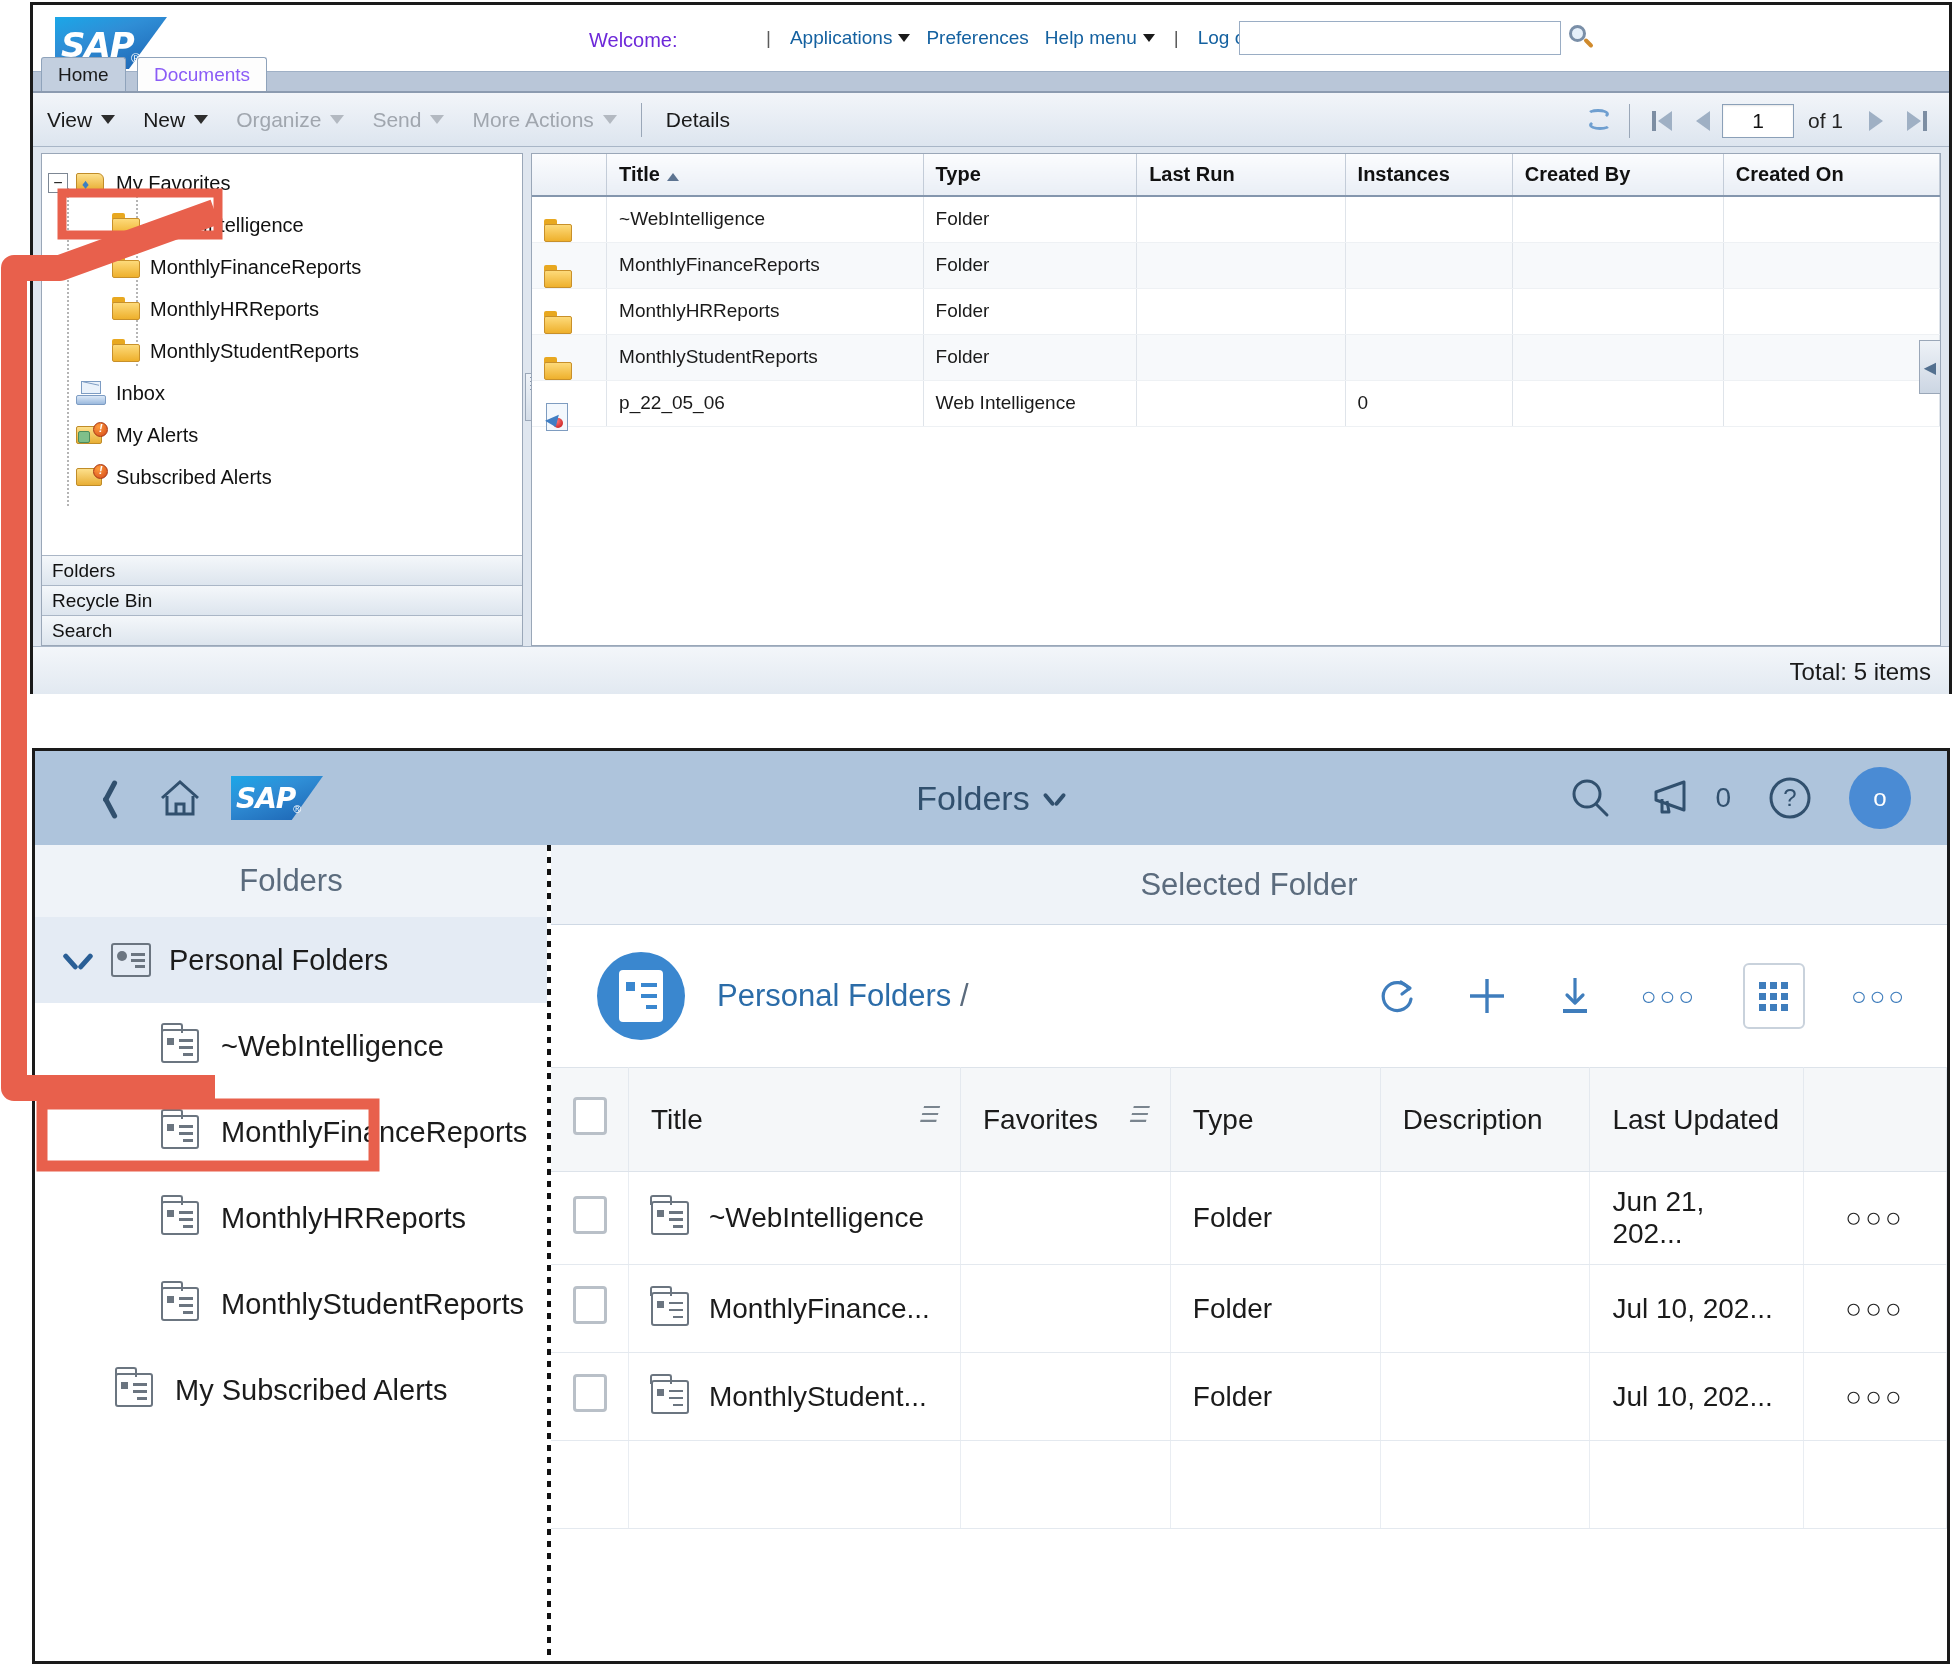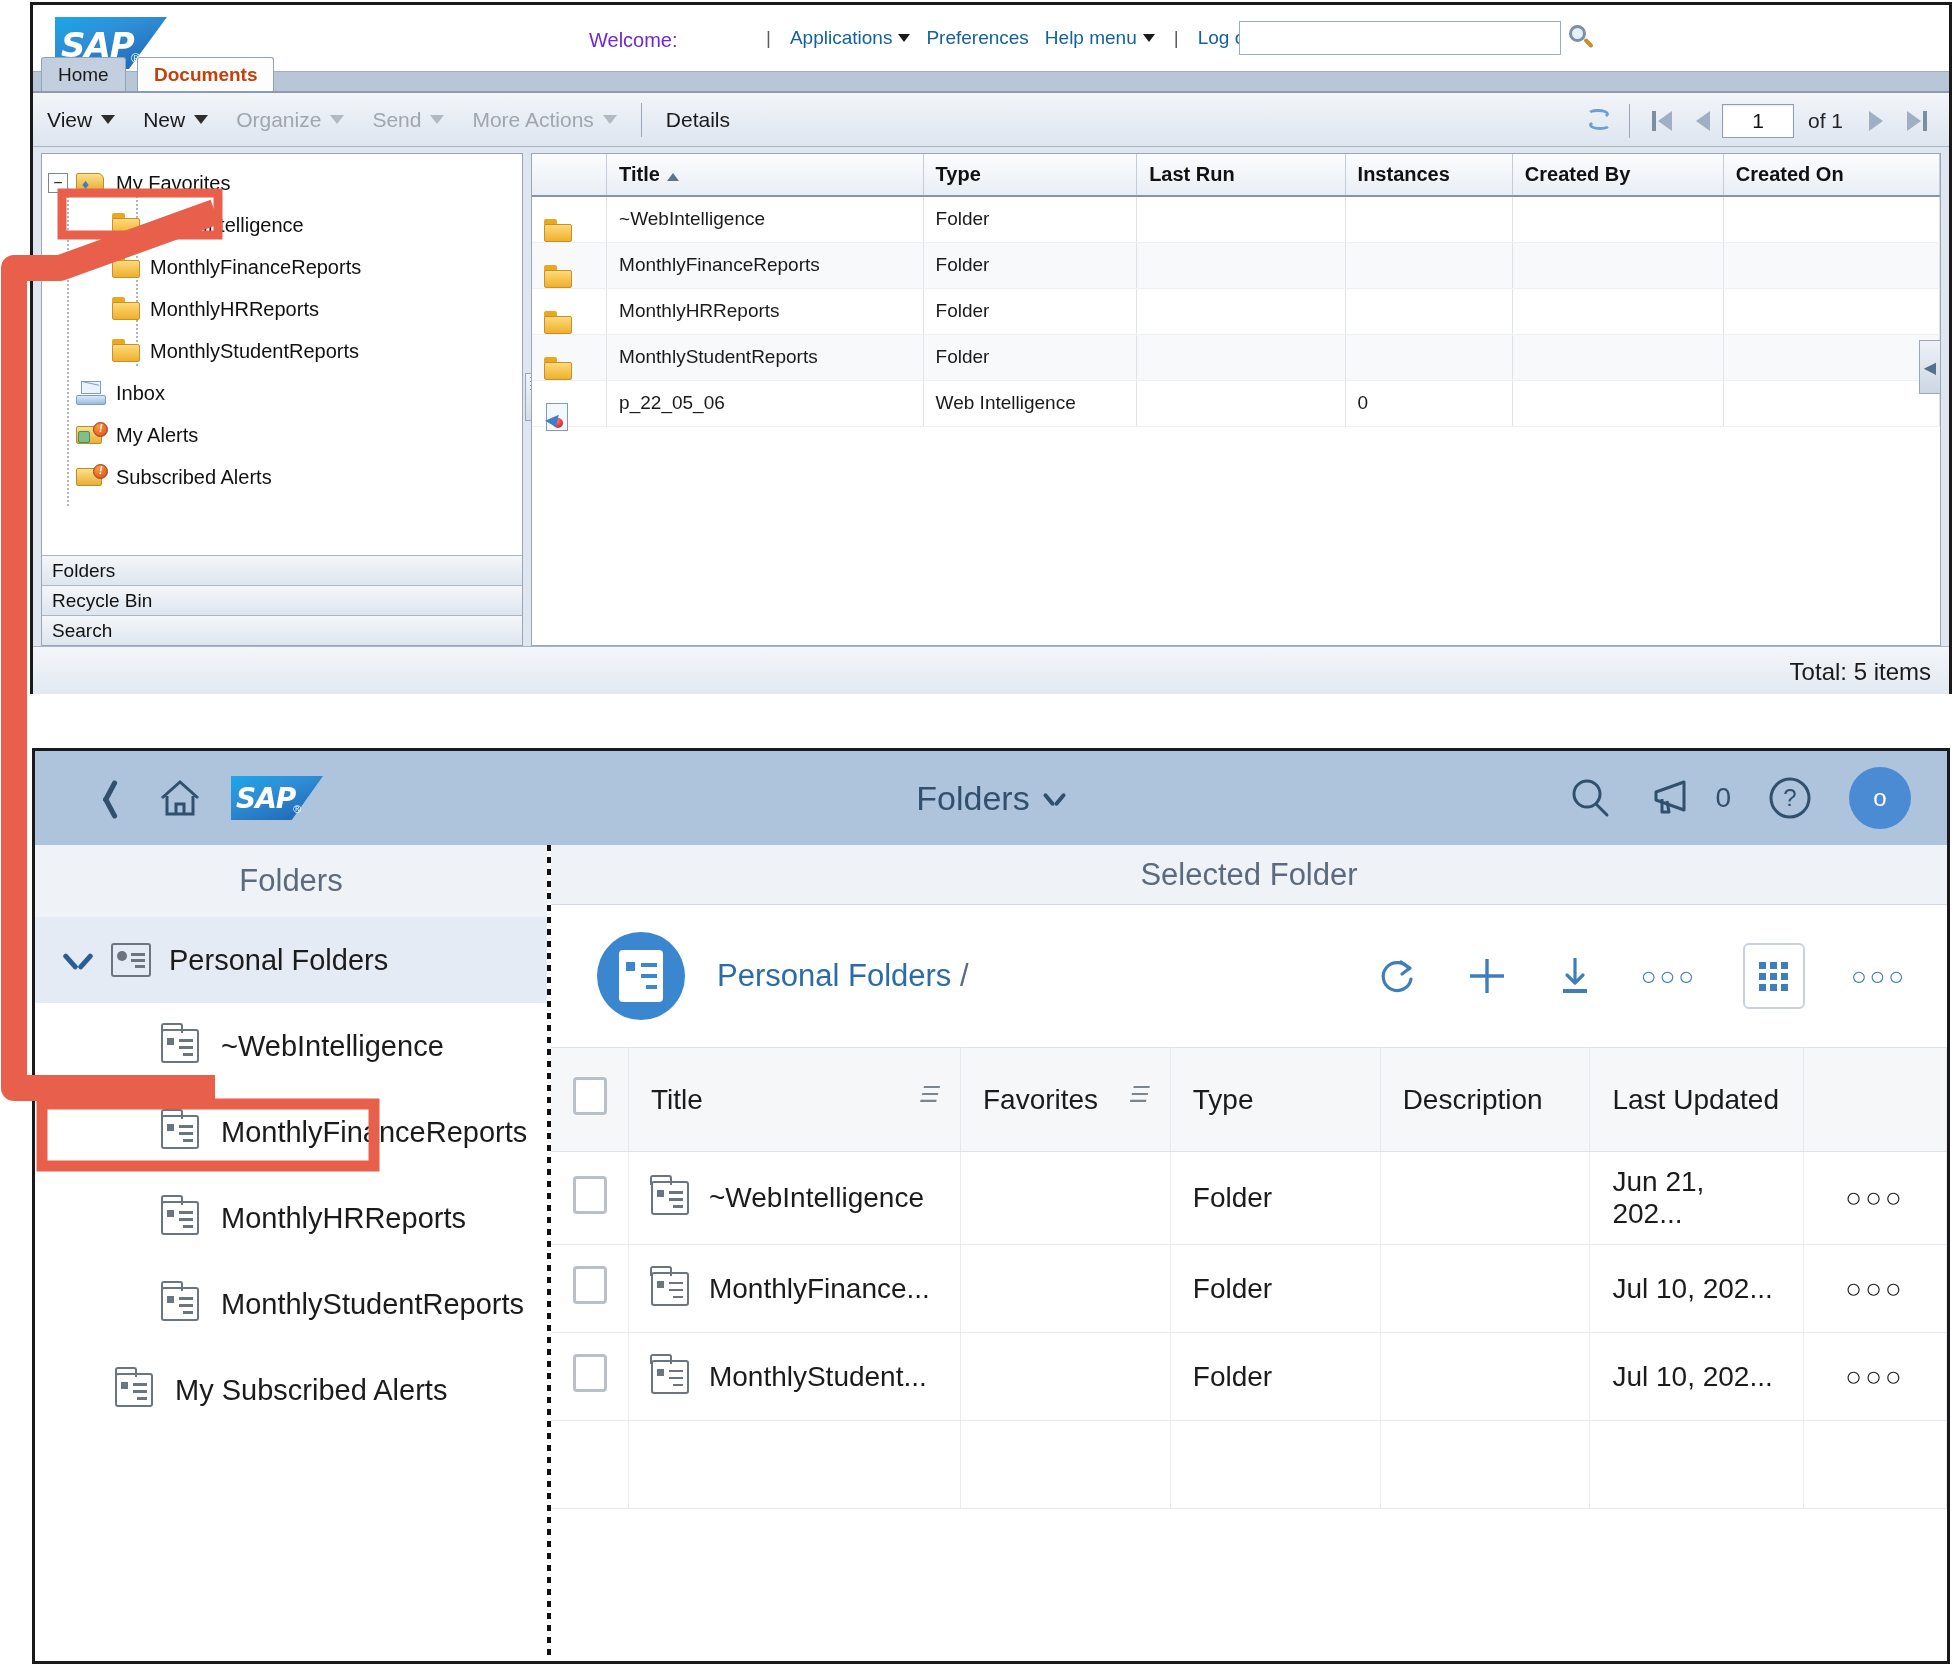--- a/index.html
+++ b/index.html
@@ -81,21 +81,21 @@
   .tabrow {
     height:20px; background:#b9c6d8; position:relative;
     border-top:1px solid #9fb0c6;
   }
   .tab {
     position:absolute; bottom:0; height:34px; line-height:34px;
     padding:0 16px; font-size:19px; border:1px solid #8fa3bb;
     border-bottom:none; border-radius:3px 3px 0 0;
   }
   .tab.inactive { left:8px; background:#c3cfdf; color:#1a1a1a; }
-  .tab.active { left:104px; background:#fdfdfd; color:#c2410c; font-weight:bold; }
+  .tab.active { left:104px; background:#fdfdfd; color:#8b5cf6; font-weight:normal; }
 
   .toolbar {
     height:56px; background:linear-gradient(#f2f5f9,#dde5ef);
     border-top:2px solid #8c9bb0; border-bottom:1px solid #a9b6c7;
     display:flex; align-items:center; position:relative;
   }
   .tb-item {
     display:flex; align-items:center; gap:9px;
     font-size:21px; color:#1a1a1a; padding:0 14px; white-space:nowrap;
   }
@@ -324,21 +324,21 @@
   }
   .ico-fold-doc .d { position:absolute; left:4px; top:7px; width:7px; height:7px; background:#6b7580; }
   .ico-fold-doc .r1,.ico-fold-doc .r2,.ico-fold-doc .r3 { position:absolute; right:4px; height:2.5px; background:#6b7580; }
   .ico-fold-doc .r1 { top:8px; width:14px; } .ico-fold-doc .r2 { top:15px; width:14px; } .ico-fold-doc .r3 { top:22px; width:10px; }
 
   .fi-divider {
     width:4px; background:repeating-linear-gradient(#111 0 6px, transparent 6px 12px);
   }
   .fi-right { flex:1; background:#fff; display:flex; flex-direction:column; }
   .fi-right-title {
-    height:60px; display:flex; align-items:center; justify-content:center;
+    height:80px; display:flex; align-items:center; justify-content:center;
     font-size:31px; color:#5b6b7d; background:#eff3f8; border-bottom:1px solid #cfd9e5;
   }
   .crumb-row {
     height:142px; display:flex; align-items:center; padding:0 46px; background:#fff; position:relative;
   }
   .crumb-circle {
     width:88px; height:88px; border-radius:50%; background:#3a87cf;
     display:flex; align-items:center; justify-content:center; flex:0 0 auto;
   }
   .crumb-circle .ico { width:44px; height:52px; background:#fff; border-radius:4px; position:relative; }

